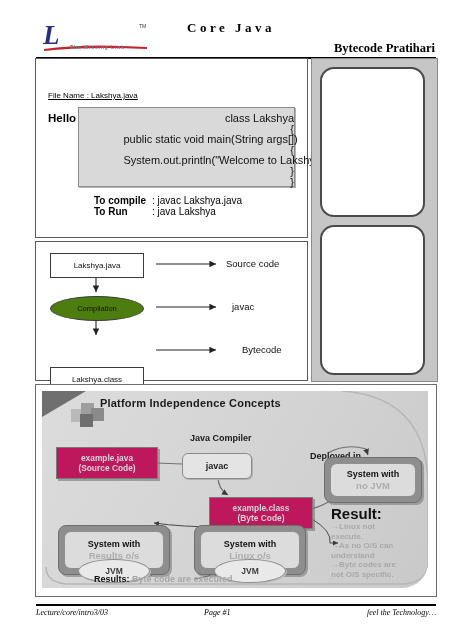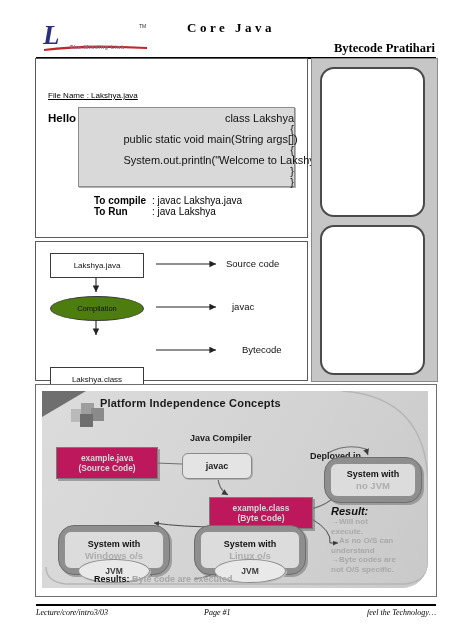--- a/index.html
+++ b/index.html
@@ -135,21 +135,21 @@
     background:#e4e4e4;color:#1d1d1d;border:1px solid #8b8b8b;border-radius:6px;
     font-weight:bold;box-shadow:1px 1px 0 #b0b0b0;
   }
   .n-javac{left:140px;top:62px;width:68px;height:24px;font-size:9px;}
 
   .lbl{position:absolute;font-size:9px;font-weight:bold;color:#1a1a1a;}
   .lbl-compiler{left:148px;top:42px;}
   .lbl-deployed{left:268px;top:60px;}
 
   .sysbox{
-    position:absolute;background:#8e8e8e;border:1px solid #6e6e6e;border-radius:16px;
+    position:absolute;background:#8e8e8e;border:1px solid #6e6e6e;border-radius:8px;
     box-shadow:2px 2px 0 rgba(105,105,105,.5);
   }
   .sysinner{
     position:absolute;left:5px;top:5px;right:5px;bottom:5px;
     background:#dcdcdc;border:1px solid #8f8f8f;border-radius:7px;
     display:flex;flex-direction:column;align-items:center;justify-content:center;
     line-height:12px;
   }
   .sys-t1{font-size:9px;font-weight:bold;color:#111;}
   .sys-t2{font-size:9.5px;font-weight:bold;color:#adadad;}
@@ -164,21 +164,21 @@
     font-size:8.5px;font-weight:bold;color:#3d3d3d;box-shadow:1px 1px 0 #bdbdbd;
   }
   .jvm-w{left:36px;top:168px;}
   .jvm-l{left:172px;top:168px;}
 
   .results{position:absolute;left:52px;top:183px;font-size:9px;}
   .results b{color:#111;}
   .results span{color:#a6a6a6;font-weight:bold;}
 
   .resultcol{position:absolute;left:289px;top:114px;width:94px;}
-  .resultcol .rhead{font-size:11px;font-weight:bold;color:#111;font-style:italic;}
+  .resultcol .rhead{font-size:15px;font-weight:bold;color:#111;}
   .resultcol .rline{font-size:8px;font-weight:bold;color:#a9a9a9;line-height:9.6px;}
 
   .pi-arrows{position:absolute;left:0;top:0;width:386px;height:197px;}
 
   
   .footer-rule{position:absolute;left:36px;top:604px;width:400px;height:2px;background:#000;}
   .footer{
     position:absolute;left:36px;top:608px;width:400px;height:12px;
     font-family:"Liberation Serif",serif;font-style:italic;font-size:8px;color:#000;
   }
@@ -321,42 +321,42 @@
       <div class="sysbox s-nojvm">
         <div class="sysinner">
           <div class="sys-t1">System with</div>
           <div class="sys-t2">no JVM</div>
         </div>
       </div>
 
       <div class="sysbox s-win">
         <div class="sysinner">
           <div class="sys-t1">System with</div>
-          <div class="sys-t2">Windows o/s</div>
+          <div class="sys-t2">Results o/s</div>
         </div>
       </div>
 
       <div class="sysbox s-lin">
         <div class="sysinner">
           <div class="sys-t1">System with</div>
           <div class="sys-t2">Linux o/s</div>
         </div>
       </div>
 
       <div class="jvm jvm-w">JVM</div>
       <div class="jvm jvm-l">JVM</div>
 
       <div class="results">
         <b>Results:</b>
         <span>Byte code are executed</span>
       </div>
 
       <div class="resultcol">
         <div class="rhead">Result:</div>
-        <div class="rline">→Will not</div>
+        <div class="rline">→Linux not</div>
         <div class="rline">execute.</div>
         <div class="rline">→As no O/S can</div>
         <div class="rline">understand</div>
         <div class="rline">→Byte codes are</div>
         <div class="rline">not O/S specific.</div>
       </div>
     </div>
   </div>
 
   <div class="side">

